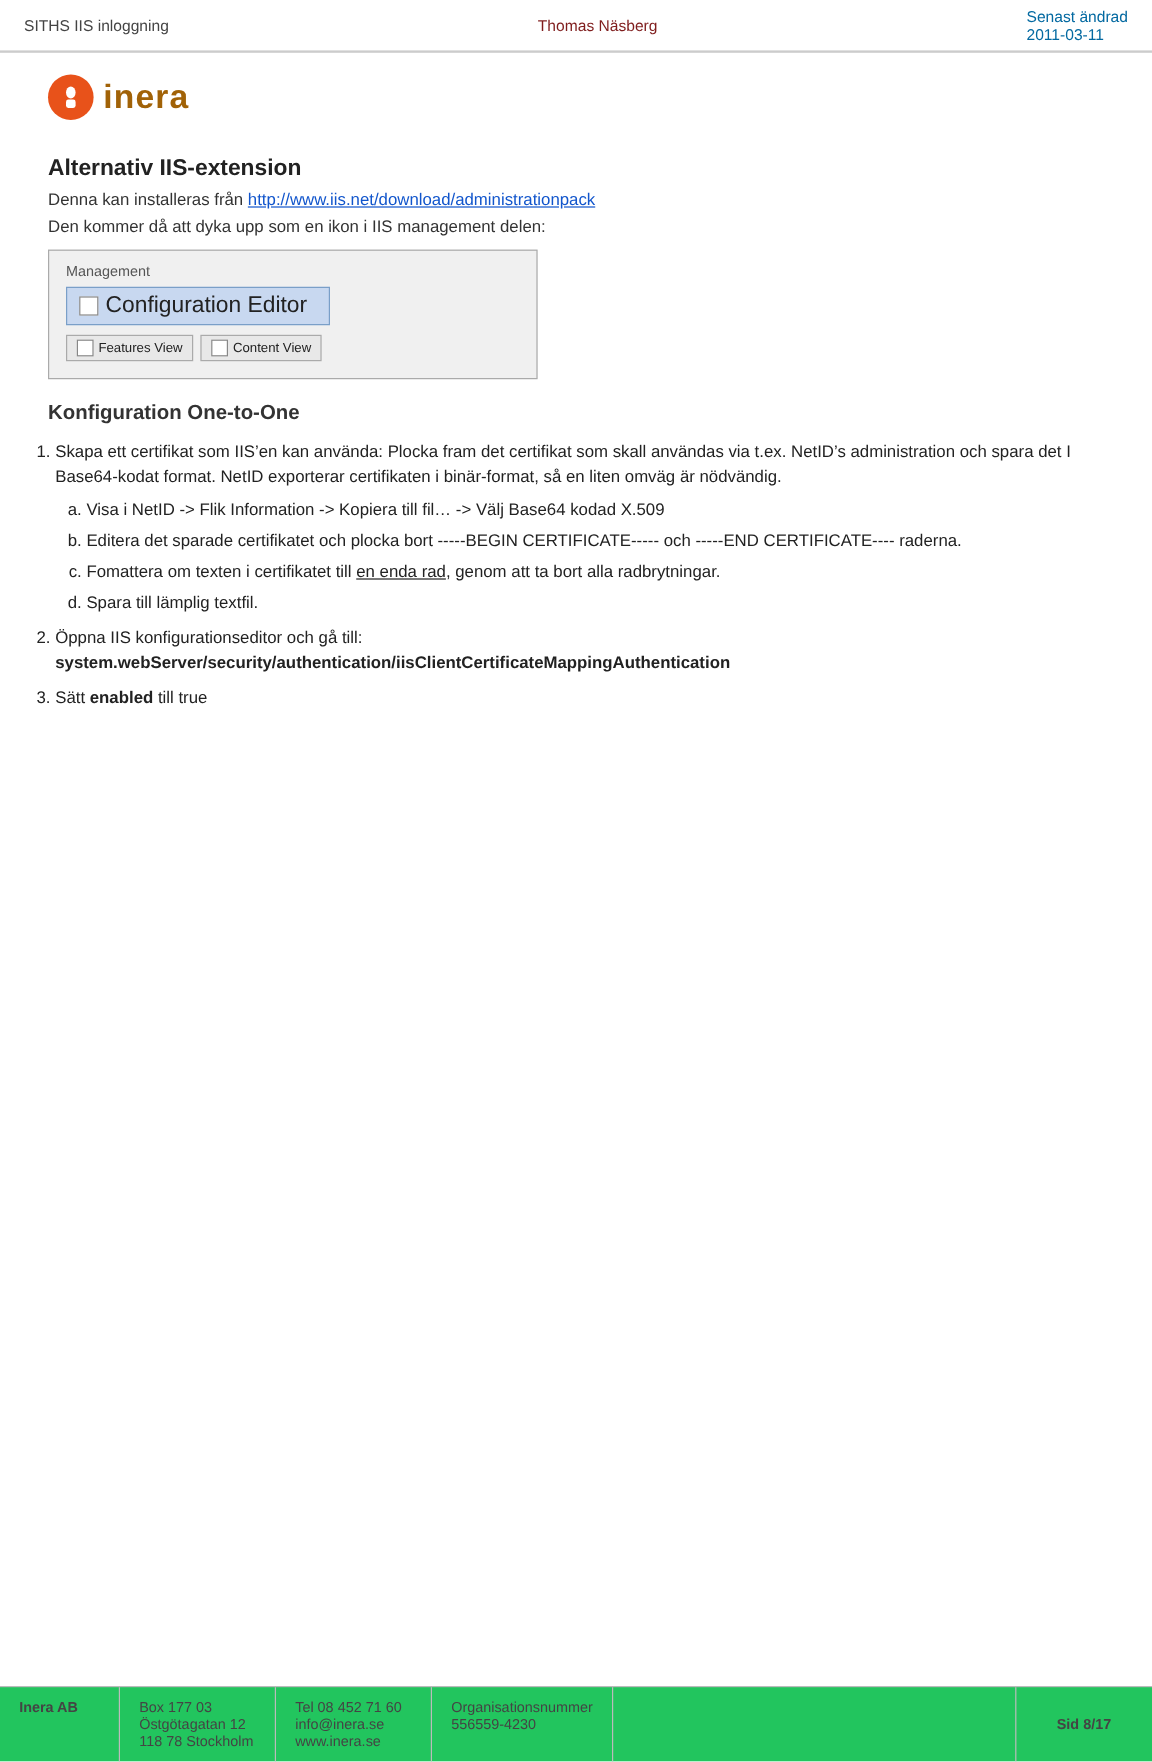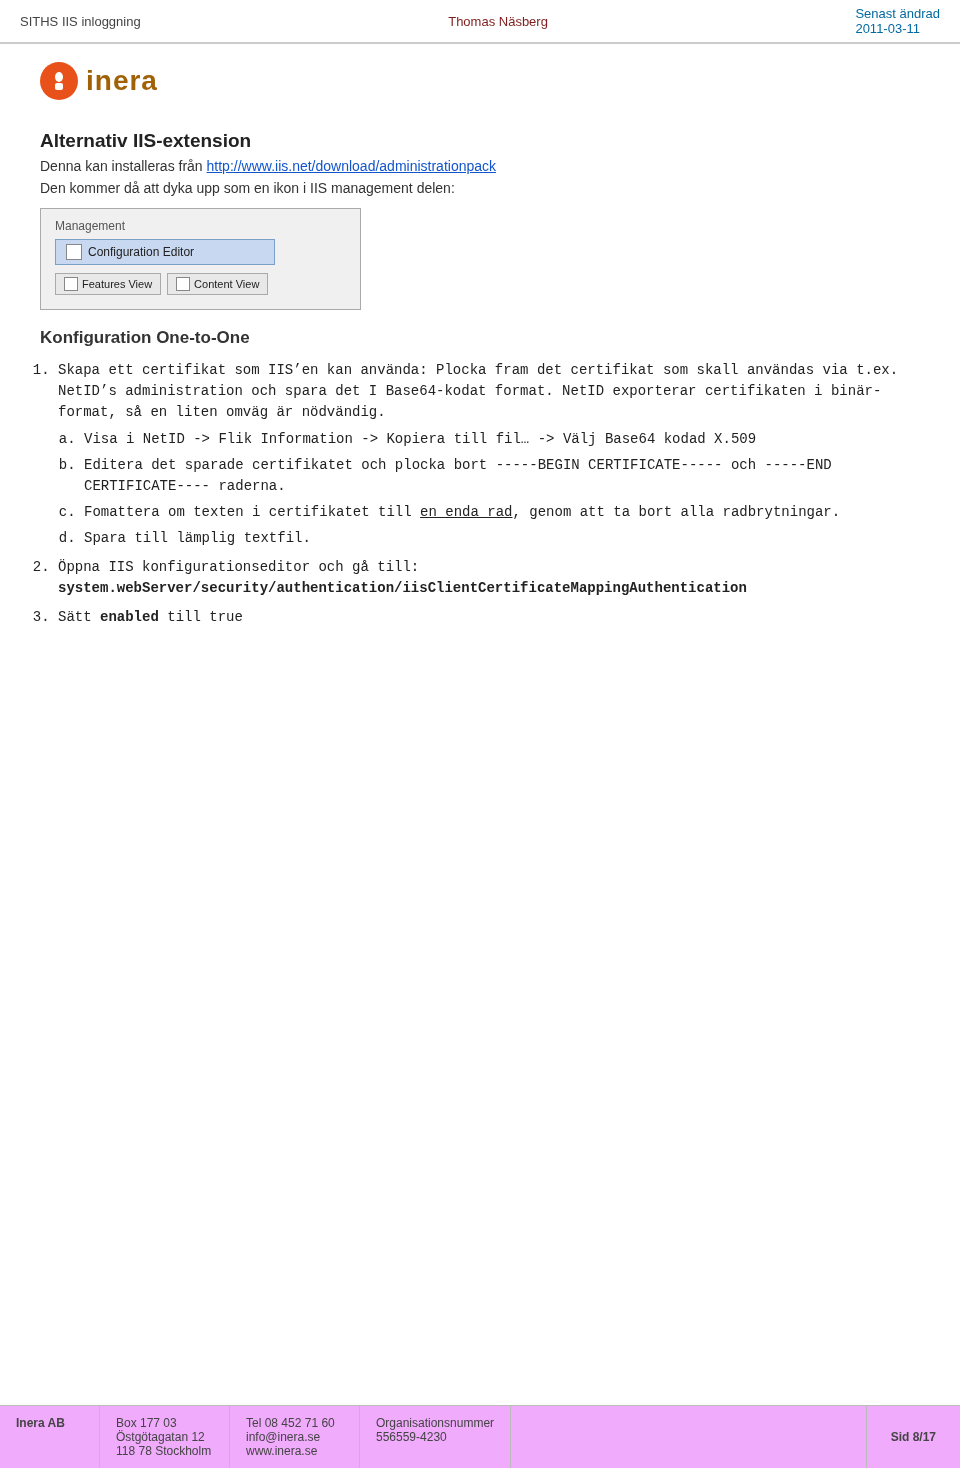--- a/index.html
+++ b/index.html
@@ -84,21 +84,21 @@
     .link-text {
       color: #1155cc;
       text-decoration: underline;
     }
 
     
     .iis-screenshot {
       border: 1px solid #aaa;
       background: #f0f0f0;
       padding: 10px 14px 14px 14px;
-      width: 321px;
+      width: 408px;
       margin: 12px 0 18px 0;
     }
     .iis-group-label {
       font-size: 12px;
       color: #555;
       margin-bottom: 6px;
     }
     .iis-item {
       display: flex;
       align-items: center;
@@ -111,21 +111,21 @@
     }
     .iis-item-icon {
       width: 16px;
       height: 16px;
       background: #fff;
       border: 1px solid #888;
       display: inline-block;
       flex-shrink: 0;
     }
     .iis-item-text {
-      font-size: 12px;
+      font-size: 19px;
       color: #222;
     }
     .iis-tabs {
       display: flex;
       gap: 6px;
       margin-top: 4px;
     }
     .iis-tab {
       display: flex;
       align-items: center;
@@ -154,23 +154,22 @@
     }
     .konfig-heading {
       font-size: 17px;
       font-weight: bold;
       color: #333;
       margin-bottom: 12px;
     }
 
     
     .numbered-list {
-      margin-left: 18px;
+      margin-left: 6px;
       margin-bottom: 10px;
-      font-family: Liberation Mono, monospace;
     }
     .numbered-list > li {
       margin-bottom: 8px;
       line-height: 1.5;
     }
     .sub-list {
       margin-left: 26px;
       list-style-type: lower-alpha;
       margin-top: 6px;
     }
@@ -187,41 +186,41 @@
 
     
     .footer {
       position: absolute;
       bottom: 0;
       left: 0;
       right: 0;
       border-top: 1px solid #bbb;
       display: flex;
       align-items: stretch;
-      background: #f0abfc;
+      background: #22c55e;
       font-size: 12px;
       color: #444;
     }
     .footer-inner {
       display: flex;
       width: 100%;
     }
     .footer-left {
       padding: 10px 16px;
       border-right: 1px solid #bbb;
       min-width: 100px;
     }
     .footer-left .company { font-weight: bold; }
     .footer-col {
       padding: 10px 16px;
       border-right: 1px solid #bbb;
       min-width: 130px;
     }
     .footer-page-cell {
-      padding: 10px 24px;
+      padding: 10px 34px;
       font-weight: bold;
       display: flex;
       align-items: center;
       white-space: nowrap;
       border-left: 1px solid #bbb;
       margin-left: auto;
     }
   </style>
 </head>
 <body>

